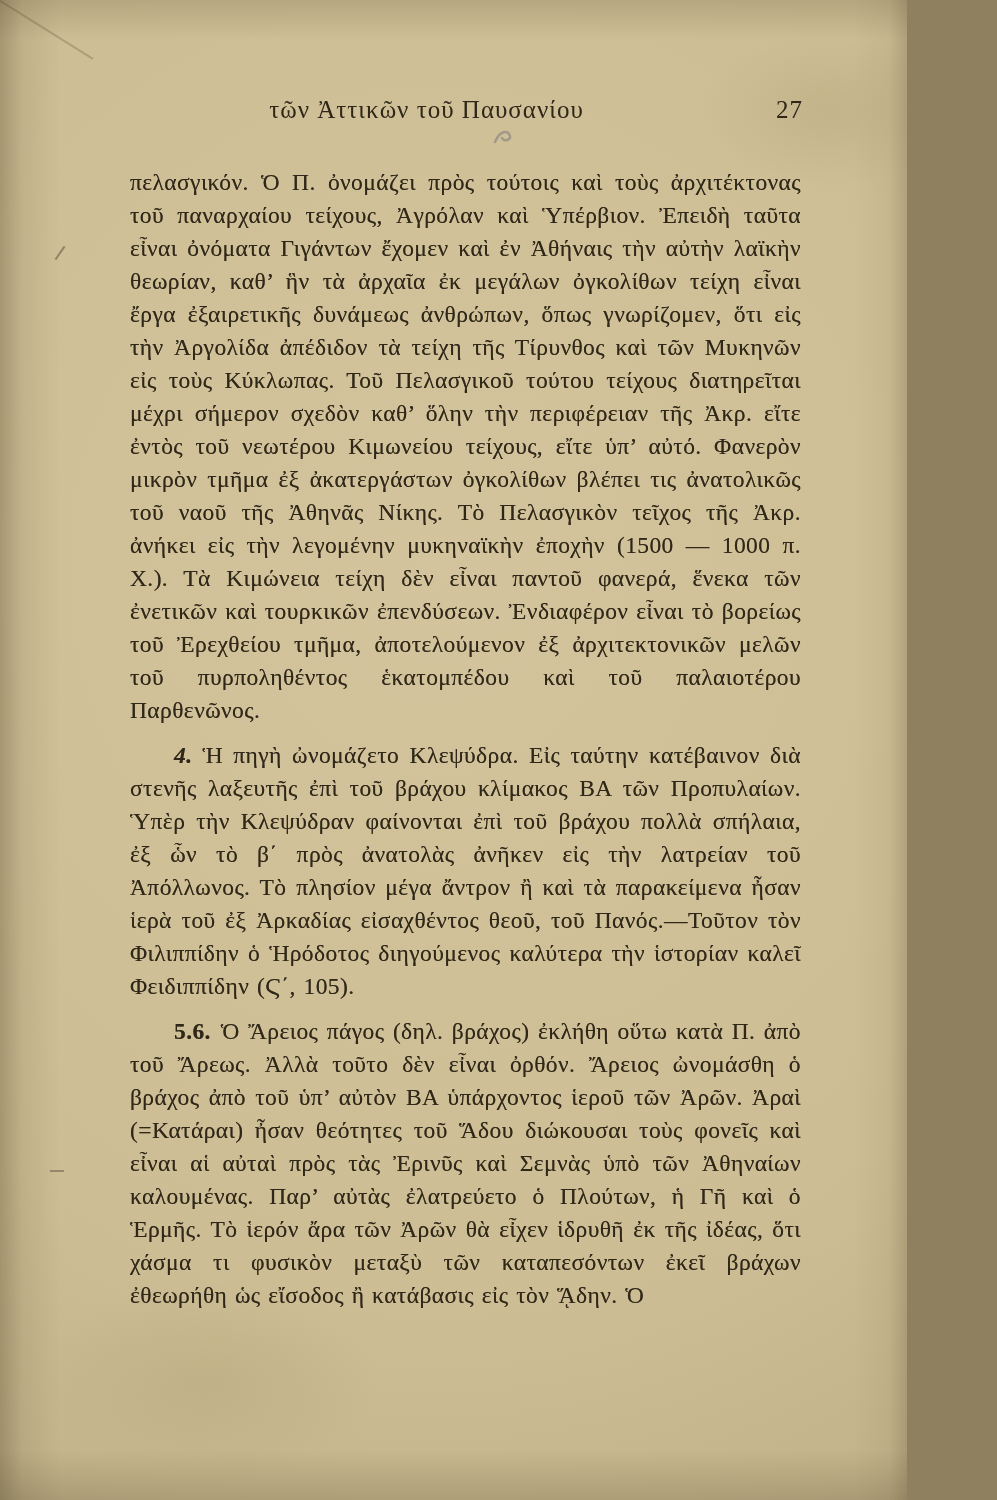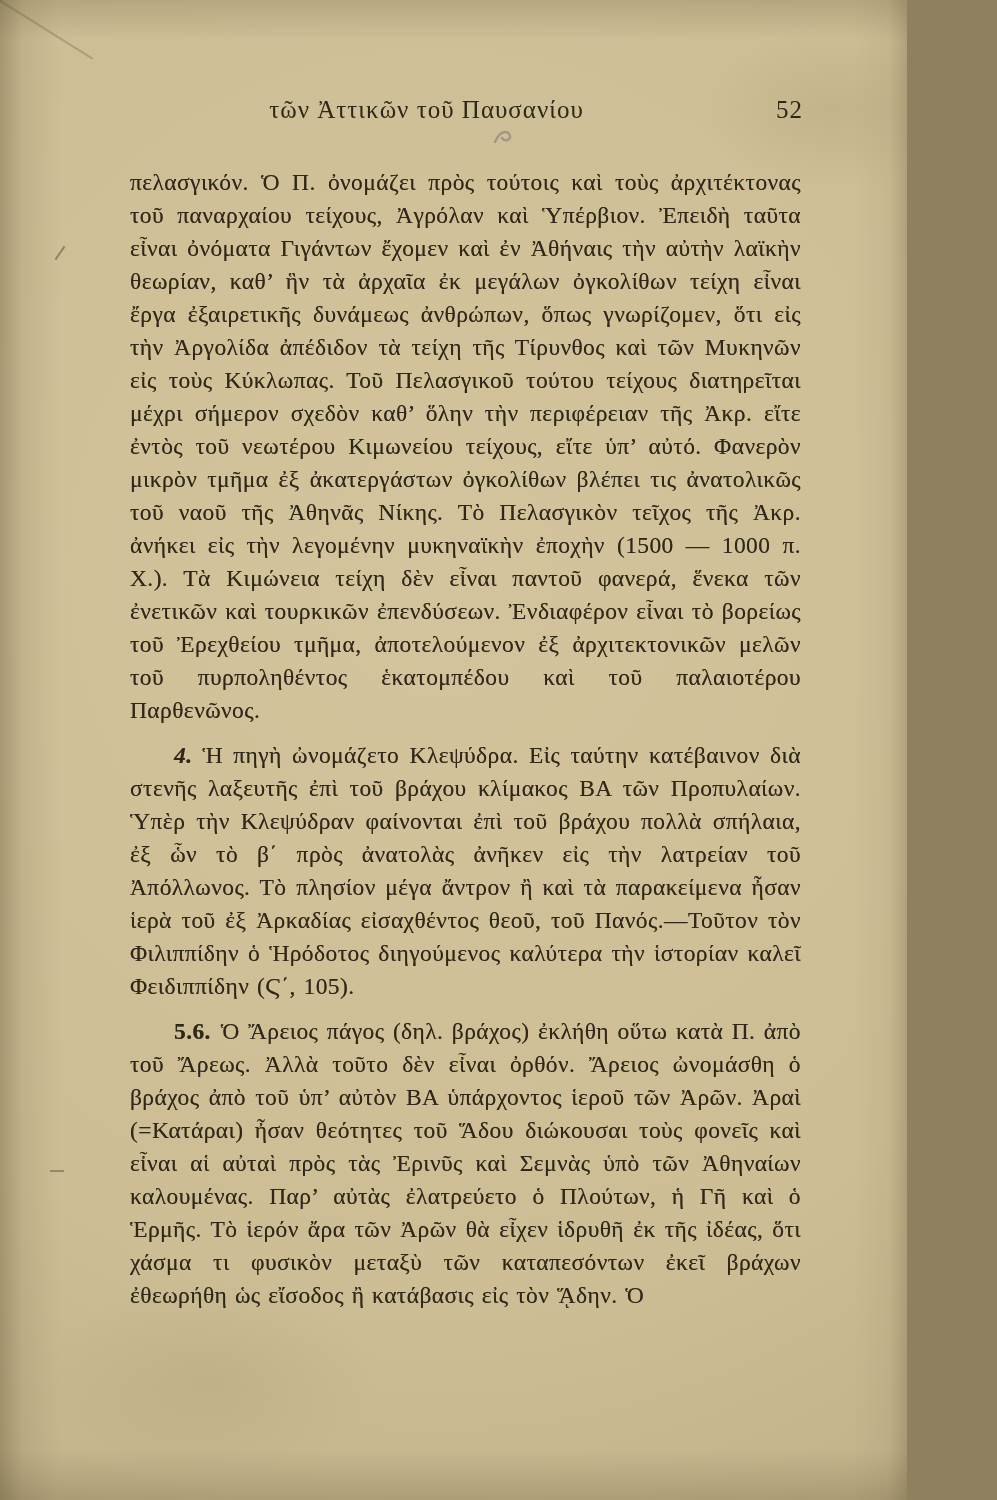--- a/index.html
+++ b/index.html
@@ -102,21 +102,21 @@
 <div class="page">
 
   <div class="stain-a"></div>
   <div class="stain-b"></div>
   <div class="crease"></div>
   <div class="margin-slash"></div>
   <div class="margin-dash"></div>
 
   <div class="header">
     <div class="header-title">τῶν Ἀττικῶν τοῦ Παυσανίου</div>
-    <div class="page-number">52</div>
+    <div class="page-number">27</div>
   </div>
 
   <svg class="pencil-smudge" viewBox="0 0 26 18">
     <path d="M3 14 C 8 2, 16 2, 18 8 C 19 12, 12 14, 10 10" fill="none" stroke="rgba(105,105,120,0.45)" stroke-width="2.4" stroke-linecap="round"></path>
   </svg>
 
   <div class="body-text">
     <p><span>πελασγικόν. Ὁ Π. ὀνομάζει πρὸς τούτοις καὶ τοὺς ἀρχιτέκτονας τοῦ παναρχαίου τείχους, Ἀγρόλαν καὶ Ὑπέρβιον. Ἐπειδὴ ταῦτα εἶναι ὀνόματα Γιγάντων ἔχομεν καὶ ἐν Ἀθήναις τὴν αὐτὴν λαϊκὴν θεωρίαν, καθ’ ἣν τὰ ἀρχαῖα ἐκ μεγάλων ὀγκολίθων τείχη εἶναι ἔργα ἐξαιρετικῆς δυνάμεως ἀνθρώπων, ὅπως γνωρίζομεν, ὅτι εἰς τὴν Ἀργολίδα ἀπέδιδον τὰ τείχη τῆς Τίρυνθος καὶ τῶν Μυκηνῶν εἰς τοὺς Κύκλωπας. Τοῦ Πελασγικοῦ τούτου τείχους διατηρεῖται μέχρι σήμερον σχεδὸν καθ’ ὅλην τὴν περιφέρειαν τῆς Ἀκρ. εἴτε ἐντὸς τοῦ νεωτέρου Κιμωνείου τείχους, εἴτε ὑπ’ αὐτό. Φανερὸν μικρὸν τμῆμα ἐξ ἀκατεργάστων ὀγκολίθων βλέπει τις ἀνατολικῶς τοῦ ναοῦ τῆς Ἀθηνᾶς Νίκης. Τὸ Πελασγικὸν τεῖχος τῆς Ἀκρ. ἀνήκει εἰς τὴν λεγομένην μυκηναϊκὴν ἐποχὴν (1500 — 1000 π. Χ.). Τὰ Κιμώνεια τείχη δὲν εἶναι παντοῦ φανερά, ἕνεκα τῶν ἐνετικῶν καὶ τουρκικῶν ἐπενδύσεων. Ἐνδιαφέρον εἶναι τὸ βορείως τοῦ Ἐρεχθείου τμῆμα, ἀποτελούμενον ἐξ ἀρχιτεκτονικῶν μελῶν τοῦ πυρποληθέντος ἑκατομπέδου καὶ τοῦ παλαιοτέρου Παρθενῶνος.</span></p>
     <p class="indented"><b class="lead italic">4.</b><span>Ἡ πηγὴ ὠνομάζετο Κλεψύδρα. Εἰς ταύτην κατέβαινον διὰ στενῆς λαξευτῆς ἐπὶ τοῦ βράχου κλίμακος ΒΑ τῶν Προπυλαίων. Ὑπὲρ τὴν Κλεψύδραν φαίνονται ἐπὶ τοῦ βράχου πολλὰ σπήλαια, ἐξ ὧν τὸ β΄ πρὸς ἀνατολὰς ἀνῆκεν εἰς τὴν λατρείαν τοῦ Ἀπόλλωνος. Τὸ πλησίον μέγα ἄντρον ἢ καὶ τὰ παρακείμενα ἦσαν ἱερὰ τοῦ ἐξ Ἀρκαδίας εἰσαχθέντος θεοῦ, τοῦ Πανός.—Τοῦτον τὸν Φιλιππίδην ὁ Ἡρόδοτος διηγούμενος καλύτερα τὴν ἱστορίαν καλεῖ Φειδιππίδην (Ϛ΄, 105).</span></p>
     <p class="indented"><b class="lead">5.6.</b><span>Ὁ Ἄρειος πάγος (δηλ. βράχος) ἐκλήθη οὕτω κατὰ Π. ἀπὸ τοῦ Ἄρεως. Ἀλλὰ τοῦτο δὲν εἶναι ὀρθόν. Ἄρειος ὠνομάσθη ὁ βράχος ἀπὸ τοῦ ὑπ’ αὐτὸν ΒΑ ὑπάρχοντος ἱεροῦ τῶν Ἀρῶν. Ἀραὶ (=Κατάραι) ἦσαν θεότητες τοῦ Ἅδου διώκουσαι τοὺς φονεῖς καὶ εἶναι αἱ αὐταὶ πρὸς τὰς Ἐρινῦς καὶ Σεμνὰς ὑπὸ τῶν Ἀθηναίων καλουμένας. Παρ’ αὐτὰς ἐλατρεύετο ὁ Πλούτων, ἡ Γῆ καὶ ὁ Ἑρμῆς. Τὸ ἱερόν ἄρα τῶν Ἀρῶν θὰ εἶχεν ἱδρυθῆ ἐκ τῆς ἰδέας, ὅτι χάσμα τι φυσικὸν μεταξὺ τῶν καταπεσόντων ἐκεῖ βράχων ἐθεωρήθη ὡς εἴσοδος ἢ κατάβασις εἰς τὸν ᾍδην. Ὁ</span></p>

